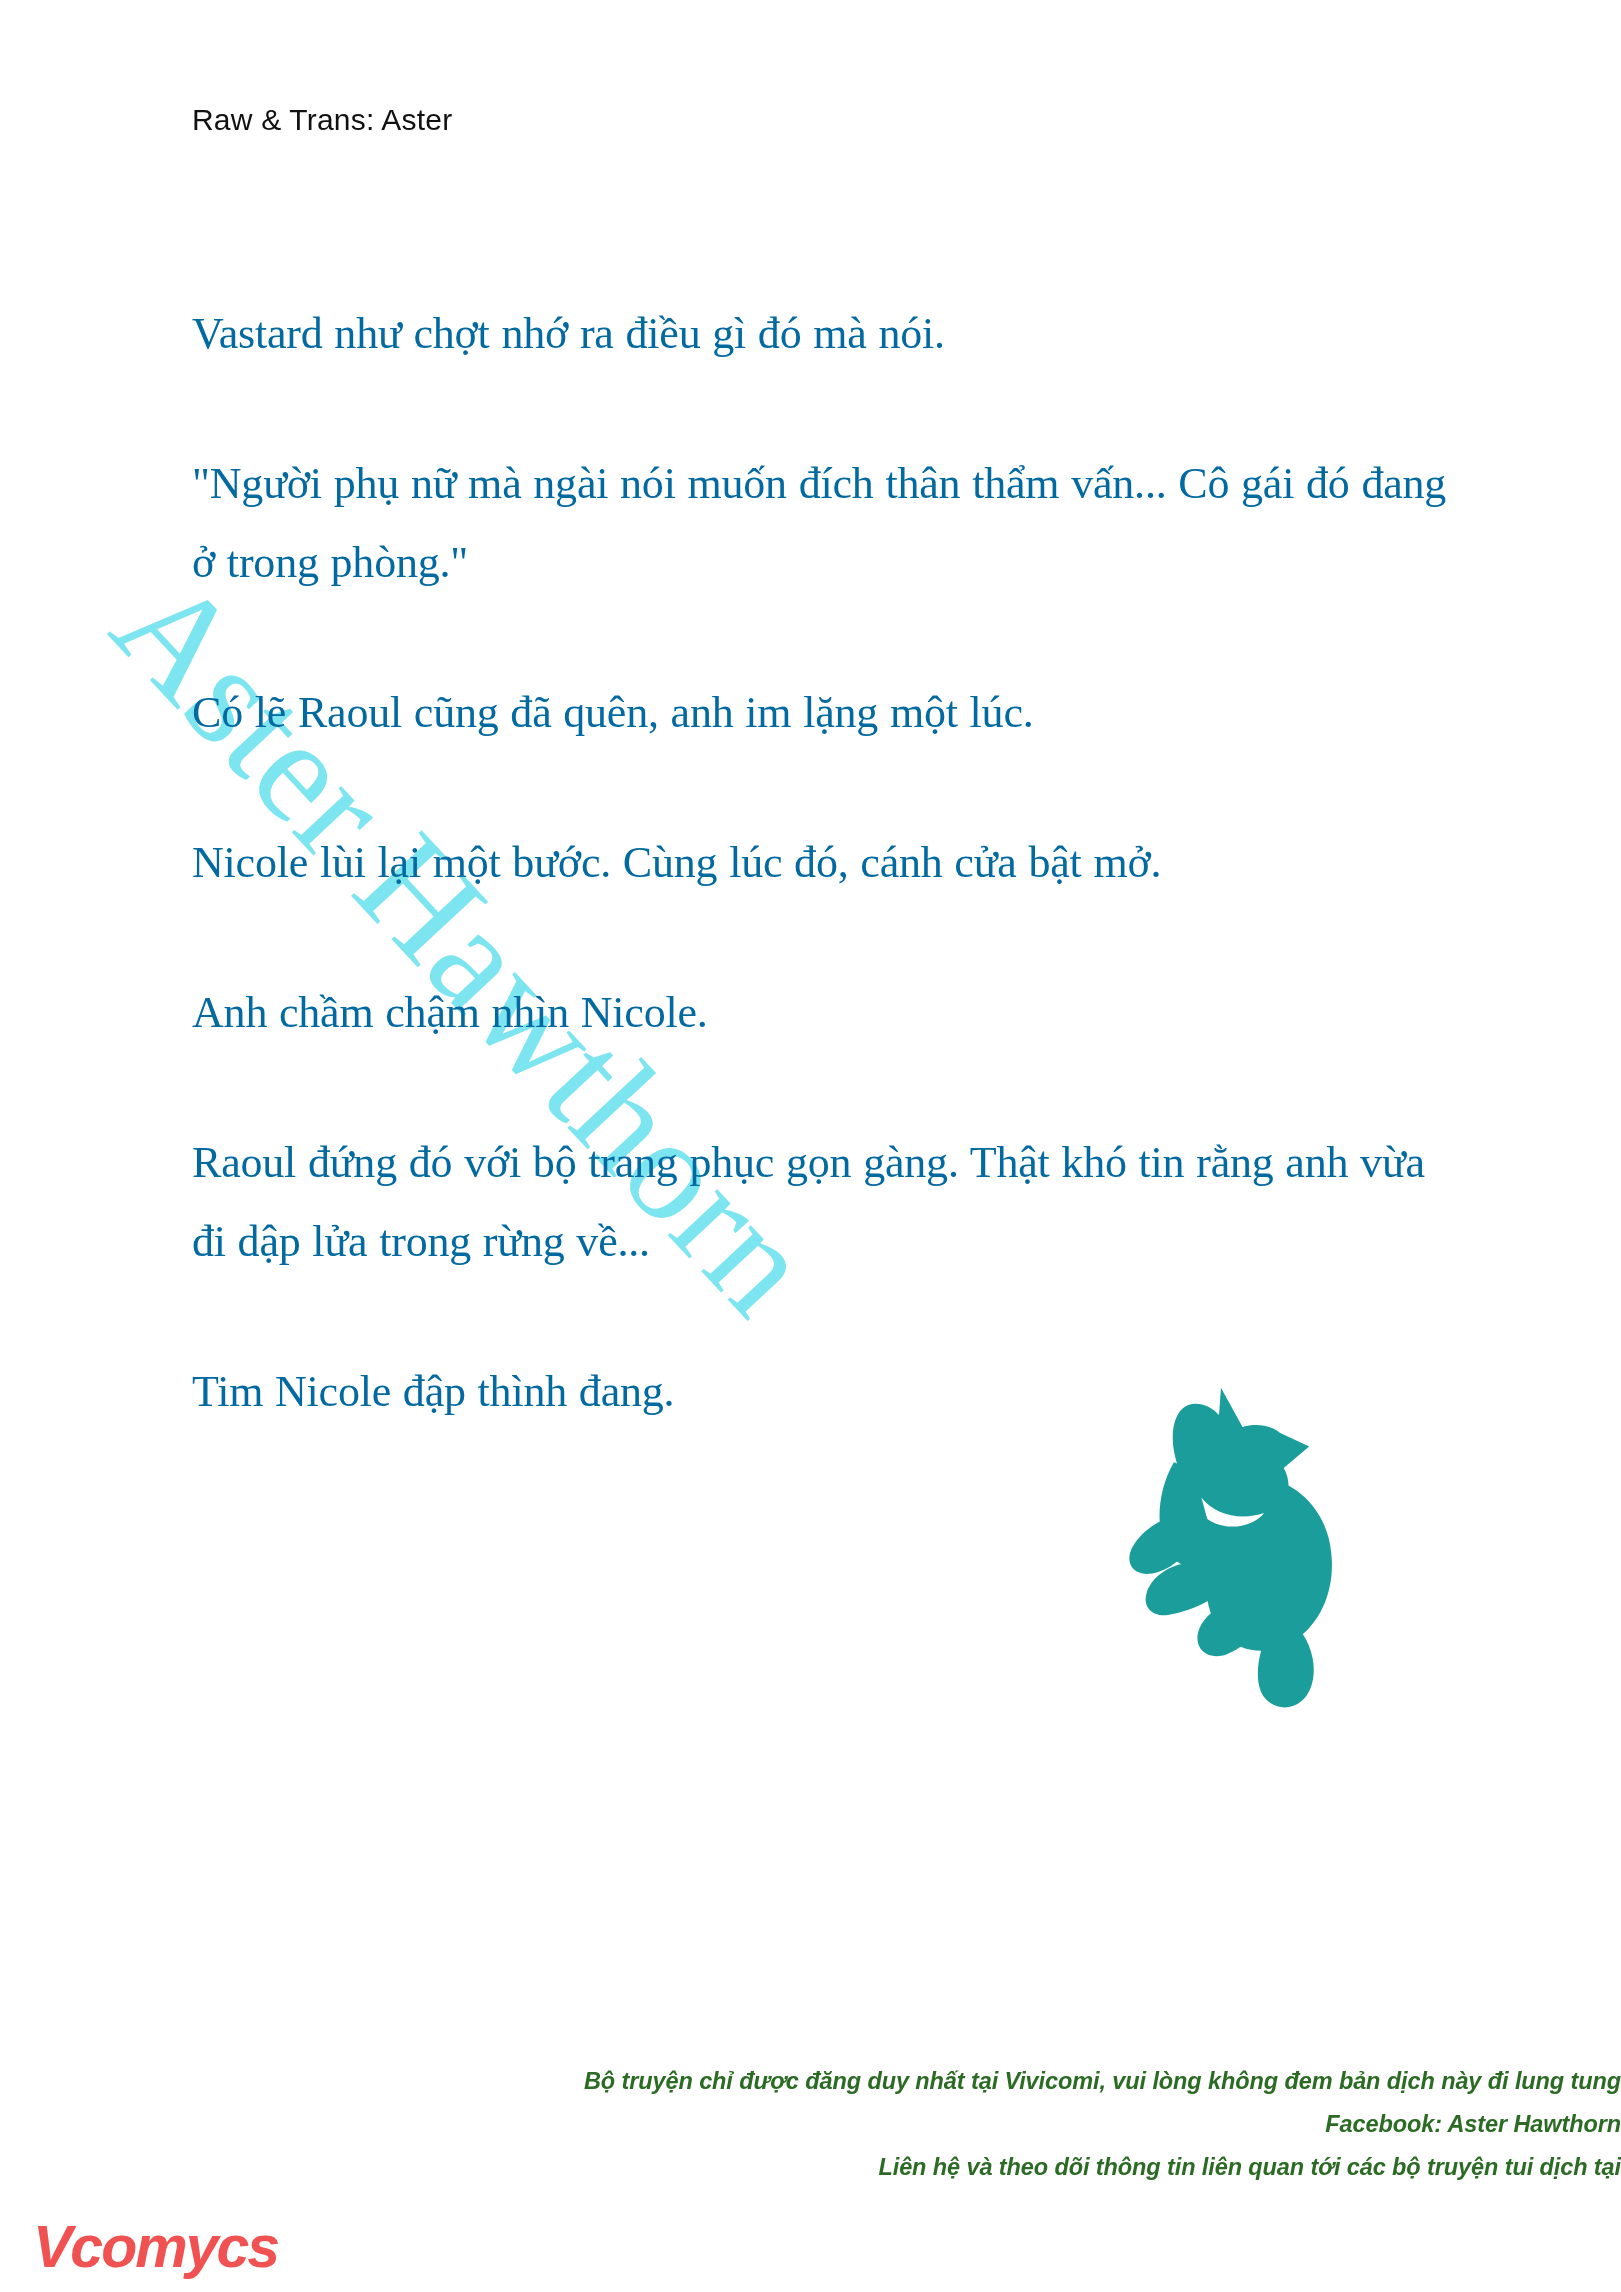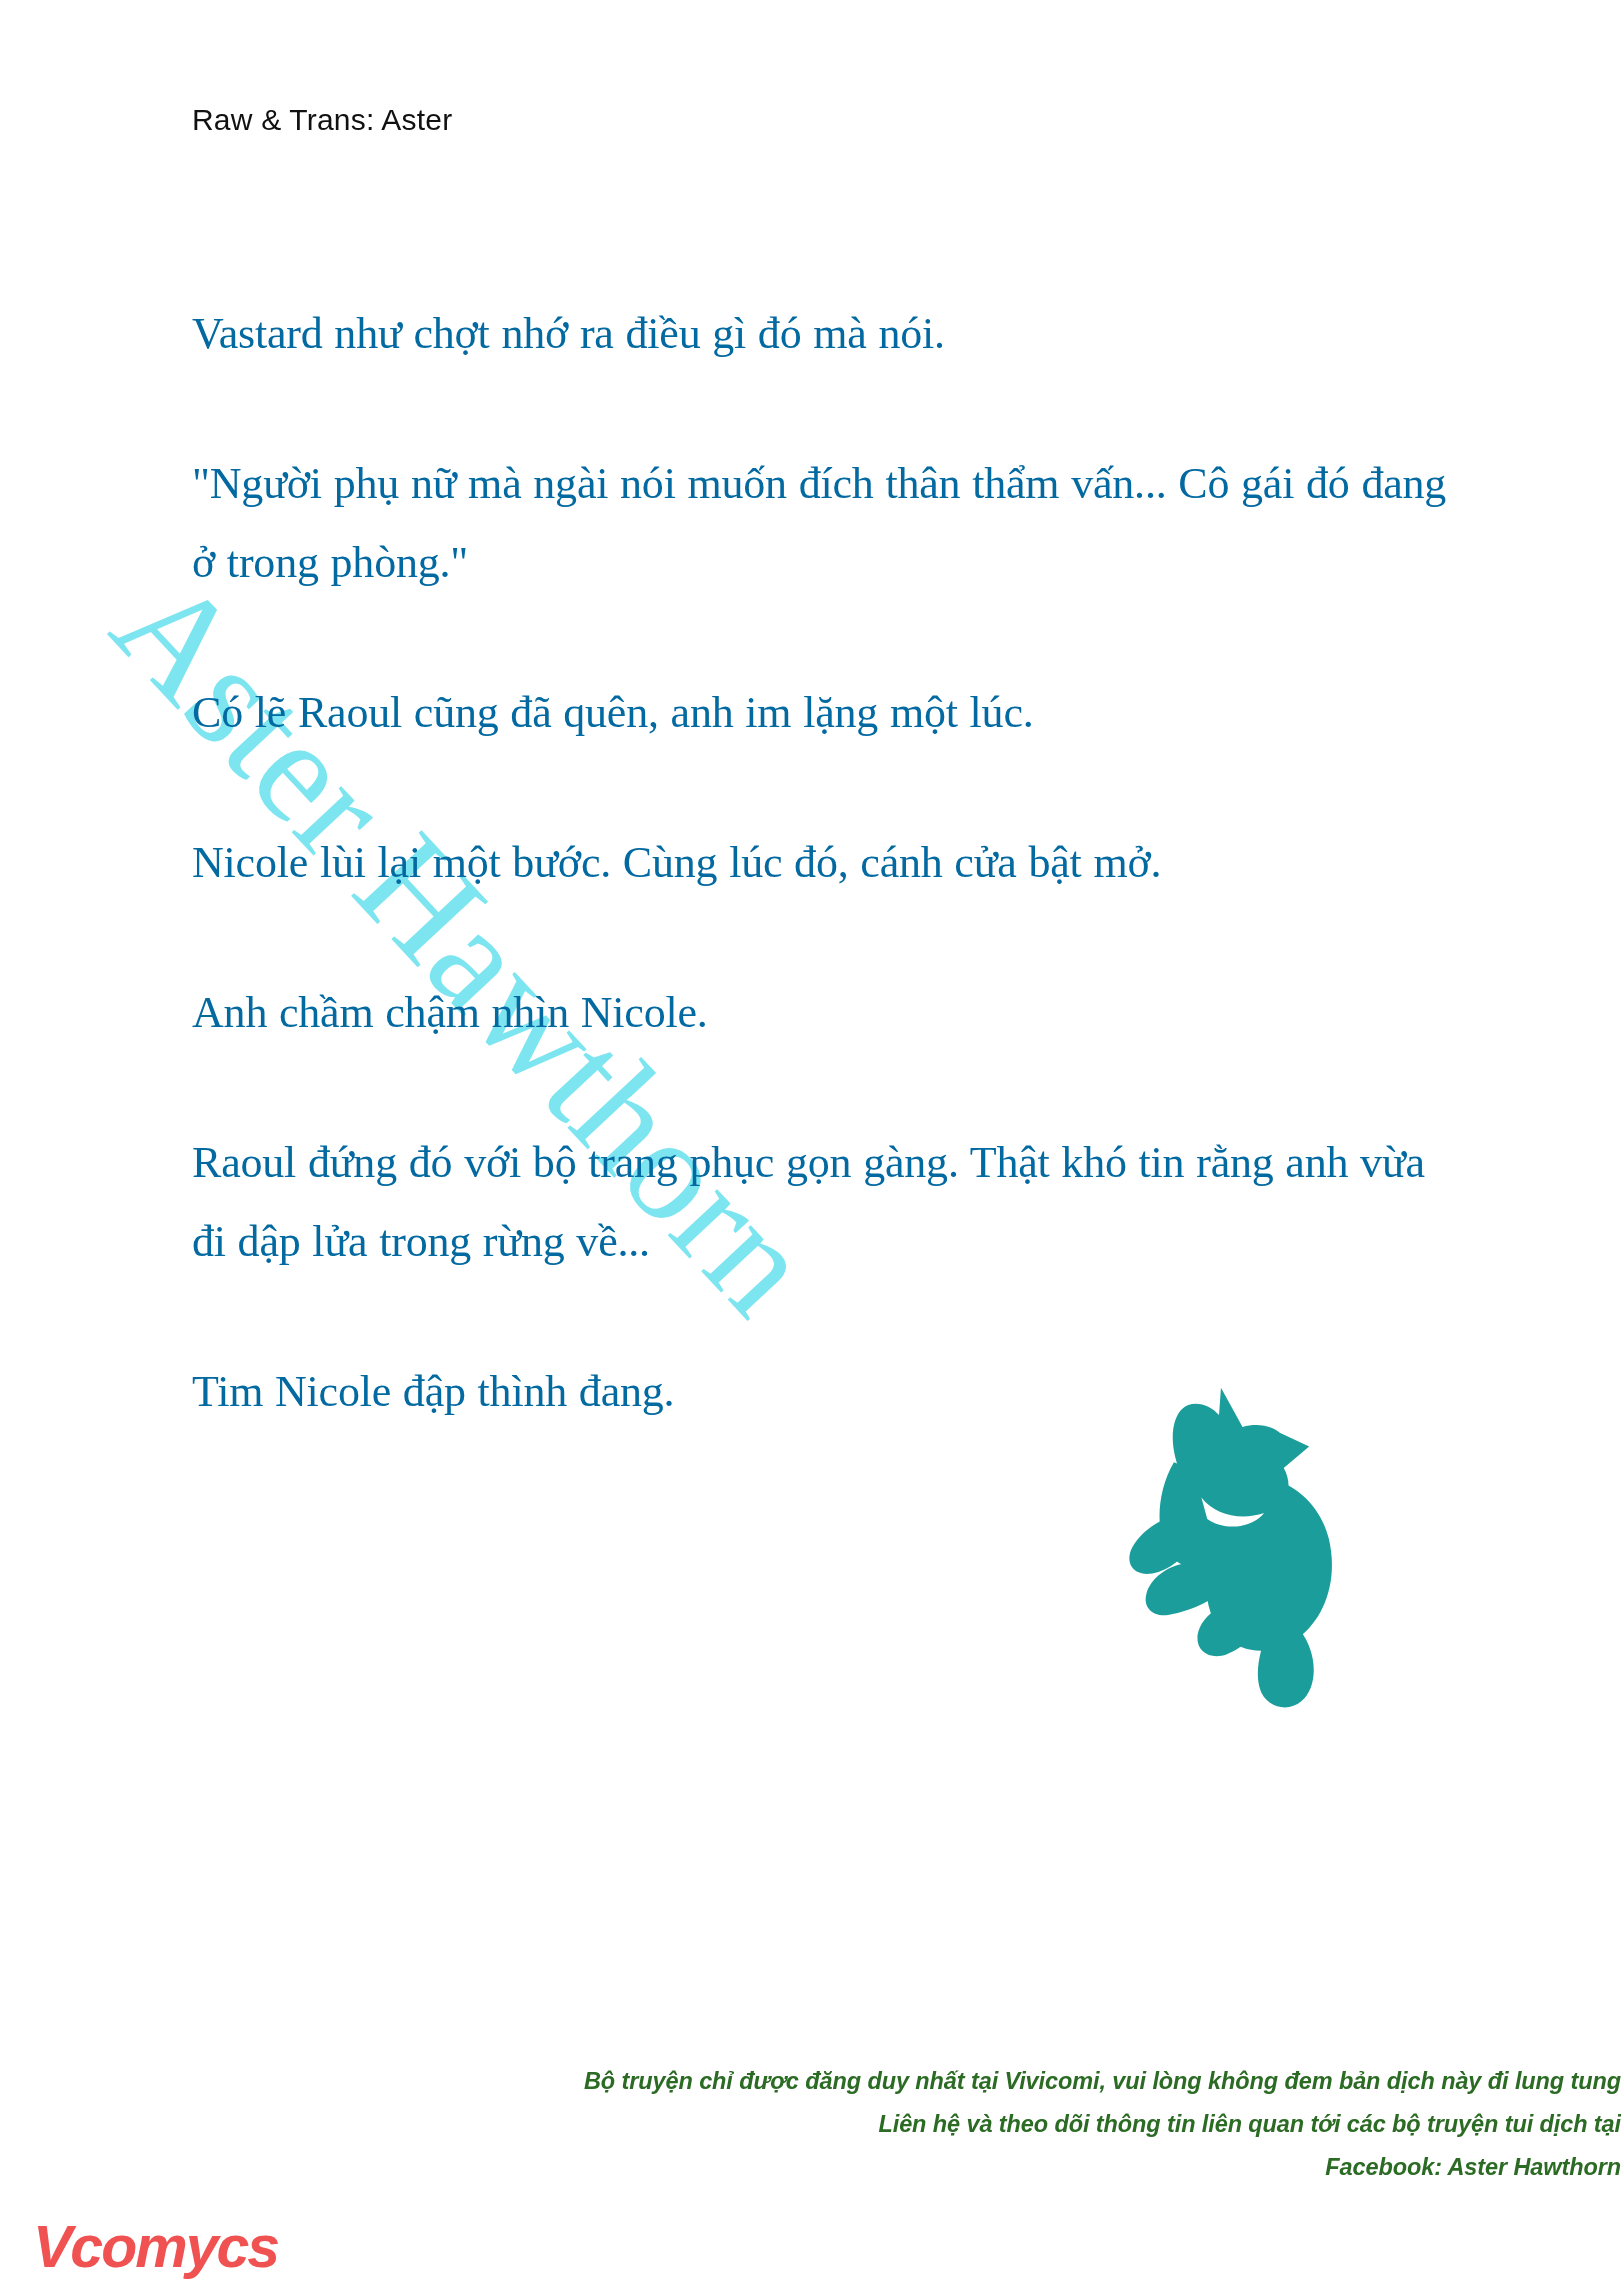--- a/index.html
+++ b/index.html
@@ -190,22 +190,22 @@
     <p class="para">"Người phụ nữ mà ngài nói muốn đích thân thẩm vấn... Cô gái đó đang ở trong phòng."</p>
     <p class="para">Có lẽ Raoul cũng đã quên, anh im lặng một lúc.</p>
     <p class="para">Nicole lùi lại một bước. Cùng lúc đó, cánh cửa bật mở.</p>
     <p class="para">Anh chầm chậm nhìn Nicole.</p>
     <p class="para">Raoul đứng đó với bộ trang phục gọn gàng. Thật khó tin rằng anh vừa đi dập lửa trong rừng về...</p>
     <p class="para">Tim Nicole đập thình đang.</p>
   </div>
 
   <div class="footer-note">
     <div class="footer-line">Bộ truyện chỉ được đăng duy nhất tại Vivicomi, vui lòng không đem bản dịch này đi lung tung</div>
+    <div class="footer-line">Facebook: Aster Hawthorn</div>
     <div class="footer-line">Liên hệ và theo dõi thông tin liên quan tới các bộ truyện tui dịch tại</div>
-    <div class="footer-line">Facebook: Aster Hawthorn</div>
   </div>
 
   <div class="logo">
     <div class="logo-text">Vcomycs</div>
   </div>
 
 </div>
 
 
 </body></html>

